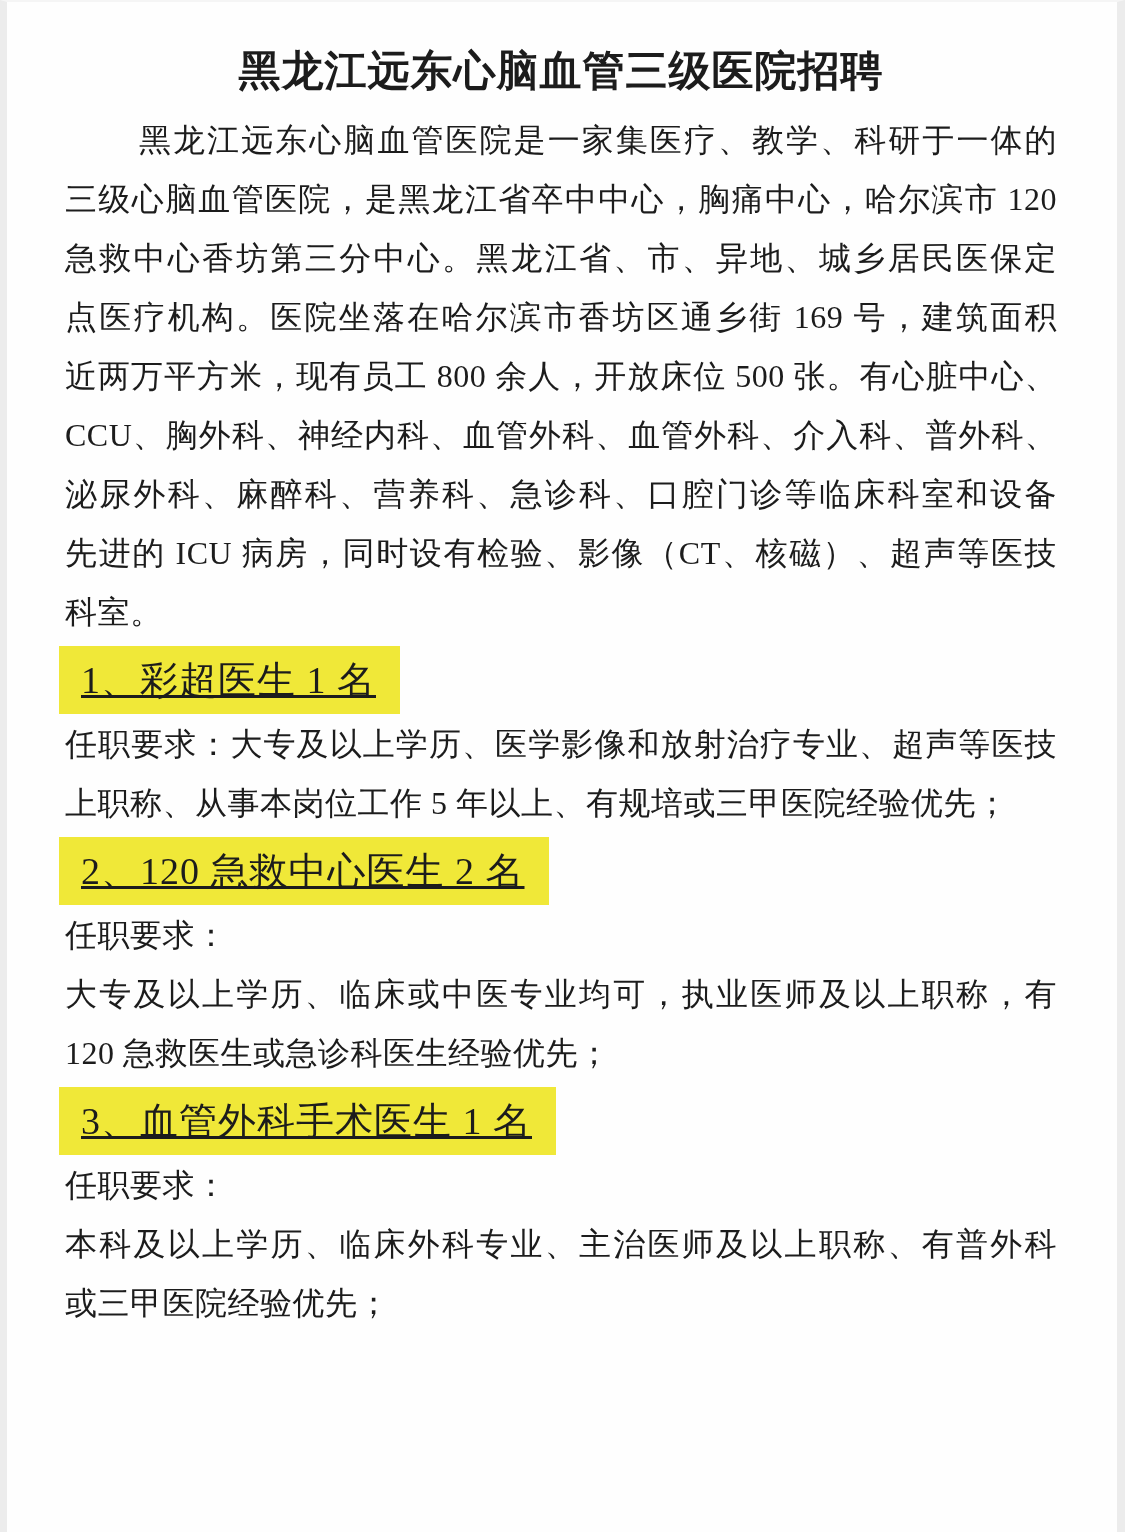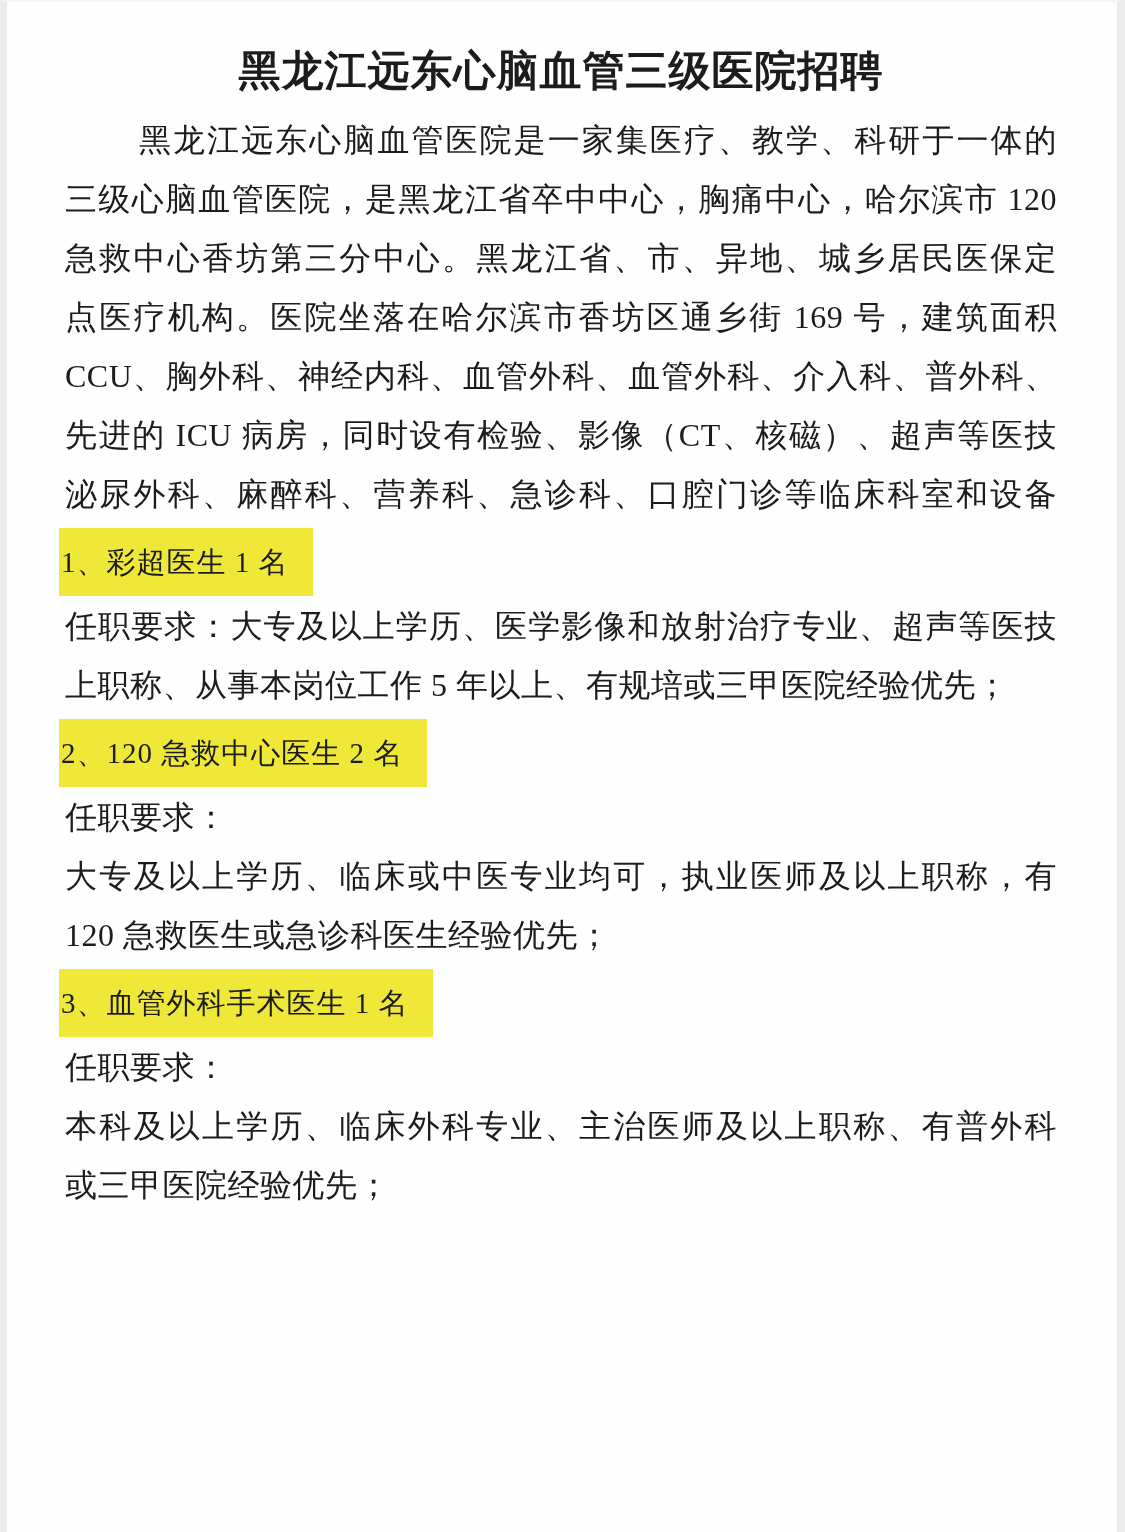--- a/index.html
+++ b/index.html
@@ -48,42 +48,45 @@
   .line.first {
     text-indent: 74px;
   }
   .hl-row {
     height: 73px;
     display: flex;
     align-items: center;
   }
   .hl {
     background: var(--hl, #f0e838);
-    font-size: 29px;
+    font-size: 38px;
     line-height: 50px;
     letter-spacing: 1px;
-    padding: 9px 24px 9px 2px;
+    padding: 9px 24px 9px 22px;
     margin-left: -6px;
+    text-decoration: underline;
   }
 </style>
 </head>
 <body>
 
 <div class="sheet" style="--hl: #f0e838; --ink: #1c1c1c;">
   <div class="content">
 
     <h1 class="doc-title">黑龙江远东心脑血管三级医院招聘</h1>
 
     <div class="line fill first">黑龙江远东心脑血管医院是一家集医疗、教学、科研于一体的</div>
     <div class="line fill">三级心脑血管医院，是黑龙江省卒中中心，胸痛中心，哈尔滨市 120</div>
     <div class="line fill">急救中心香坊第三分中心。黑龙江省、市、异地、城乡居民医保定</div>
     <div class="line fill">点医疗机构。医院坐落在哈尔滨市香坊区通乡街 169 号，建筑面积</div>
+    <div class="line fill">近两万平方米，现有员工 800 余人，开放床位 500 张。有心脏中心、</div>
     <div class="line fill">CCU、胸外科、神经内科、血管外科、血管外科、介入科、普外科、</div>
+    <div class="line fill">泌尿外科、麻醉科、营养科、急诊科、口腔门诊等临床科室和设备</div>
     <div class="line fill">先进的 ICU 病房，同时设有检验、影像（CT、核磁）、超声等医技</div>
-    <div class="line fill">泌尿外科、麻醉科、营养科、急诊科、口腔门诊等临床科室和设备</div>
+    <div class="line">科室。</div>
 
     <div class="hl-row">
       <span class="hl">1、彩超医生 1 名</span>
     </div>
     <div class="line fill">任职要求：大专及以上学历、医学影像和放射治疗专业、超声等医技</div>
     <div class="line">上职称、从事本岗位工作 5 年以上、有规培或三甲医院经验优先；</div>
 
     <div class="hl-row">
       <span class="hl">2、120 急救中心医生 2 名</span>
     </div>

